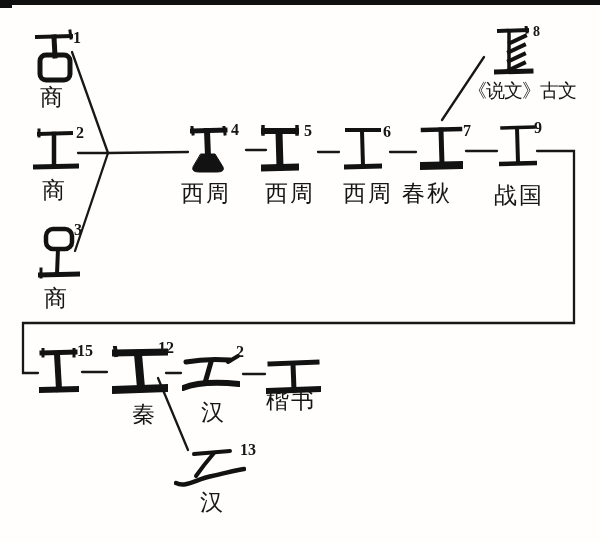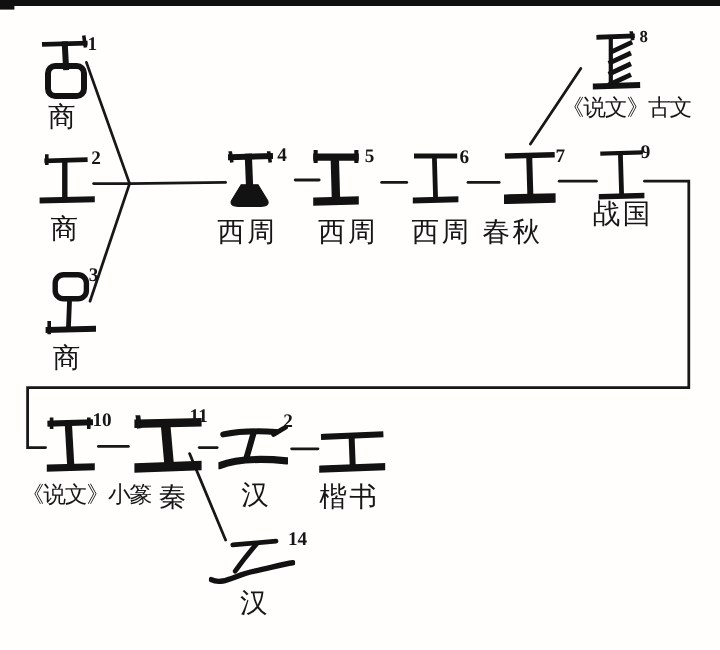--- a/index.html
+++ b/index.html
@@ -140,43 +140,42 @@
   <div class="lbl small" style="left:468px;top:81px">《说文》古文</div>
 
   <svg class="glyph" style="left:499px;top:124px" width="38" height="46" viewBox="0 0 38 46">
     <g fill="none" stroke-linecap="square">
       <path d="M3,4 L35,3" stroke-width="3.5"></path>
       <path d="M18,4 L19,38" stroke-width="4"></path>
       <path d="M1,40 L37,39" stroke-width="4.5"></path>
     </g>
   </svg>
   <div class="num" style="left:534px;top:120px">9</div>
-  <div class="lbl" style="left:494px;top:166px">战国</div>
+  <div class="lbl" style="left:494px;top:183px">战国</div>
 
   <svg class="glyph" style="left:39px;top:348px" width="40" height="48" viewBox="0 0 40 48">
     <g fill="none" stroke-linecap="square">
       <path d="M3,5 L36,4" stroke-width="5"></path>
       <path d="M4,1 L4,8" stroke-width="3"></path>
       <path d="M35,1 L35,8" stroke-width="3"></path>
       <path d="M18,6 L20,41" stroke-width="6"></path>
       <path d="M1,42 L39,41" stroke-width="6"></path>
     </g>
   </svg>
-  <div class="num" style="left:77px;top:343px">10</div>
-  <div class="lbl small" style="left:18px;top:403px">《说文》小篆</div>
+  <div class="num" style="left:77px;top:343px">15</div>
 
   <svg class="glyph" style="left:112px;top:346px" width="56" height="51" viewBox="0 0 56 51">
     <g fill="none" stroke-linecap="square">
       <path d="M3,7 L53,6" stroke-width="7"></path>
       <path d="M3,1 L4,9" stroke-width="4"></path>
       <path d="M26,8 L29,42" stroke-width="8"></path>
       <path d="M1,44 L55,42" stroke-width="8"></path>
     </g>
   </svg>
-  <div class="num" style="left:158px;top:340px">11</div>
+  <div class="num" style="left:158px;top:340px">12</div>
   <div class="lbl" style="left:132px;top:402px">秦</div>
 
   <svg class="glyph" style="left:182px;top:354px" width="58" height="40" viewBox="0 0 58 40">
     <g fill="none" stroke-linecap="round">
       <path d="M4,8 C20,5 34,5 48,6" stroke-width="5"></path>
       <path d="M46,8 L56,2" stroke-width="4"></path>
       <path d="M29,8 L23,29" stroke-width="5"></path>
       <path d="M1,34 C16,28 36,28 57,30" stroke-width="6"></path>
     </g>
   </svg>
@@ -184,25 +183,25 @@
   <div class="lbl" style="left:201px;top:400px">汉</div>
 
   <svg class="glyph" style="left:266px;top:357px" width="55" height="40" viewBox="0 0 55 40">
     <g fill="none" stroke-linecap="square">
       <path d="M4,7 L51,5" stroke-width="5"></path>
       <path d="M27,7 L28,33" stroke-width="5"></path>
       <path d="M1,34 L54,32" stroke-width="6"></path>
     </g>
   </svg>
   <div class="num" style="left:322px;top:352px"></div>
-  <div class="lbl" style="left:266px;top:402px">楷书</div>
+  <div class="lbl" style="left:266px;top:388px">楷书</div>
 
   <svg class="glyph" style="left:174px;top:447px" width="72" height="42" viewBox="0 0 72 42">
     <g fill="none" stroke-linecap="round">
       <path d="M20,7 L56,4" stroke-width="4"></path>
       <path d="M40,6 C34,13 29,19 22,29" stroke-width="4"></path>
       <path d="M2,36 C12,41 22,32 38,29 C52,26 62,23 70,22" stroke-width="4.5"></path>
     </g>
   </svg>
-  <div class="num" style="left:240px;top:442px">14</div>
+  <div class="num" style="left:240px;top:442px">13</div>
   <div class="lbl" style="left:200px;top:490px">汉</div>
 
 </div>
 
 </body></html>

